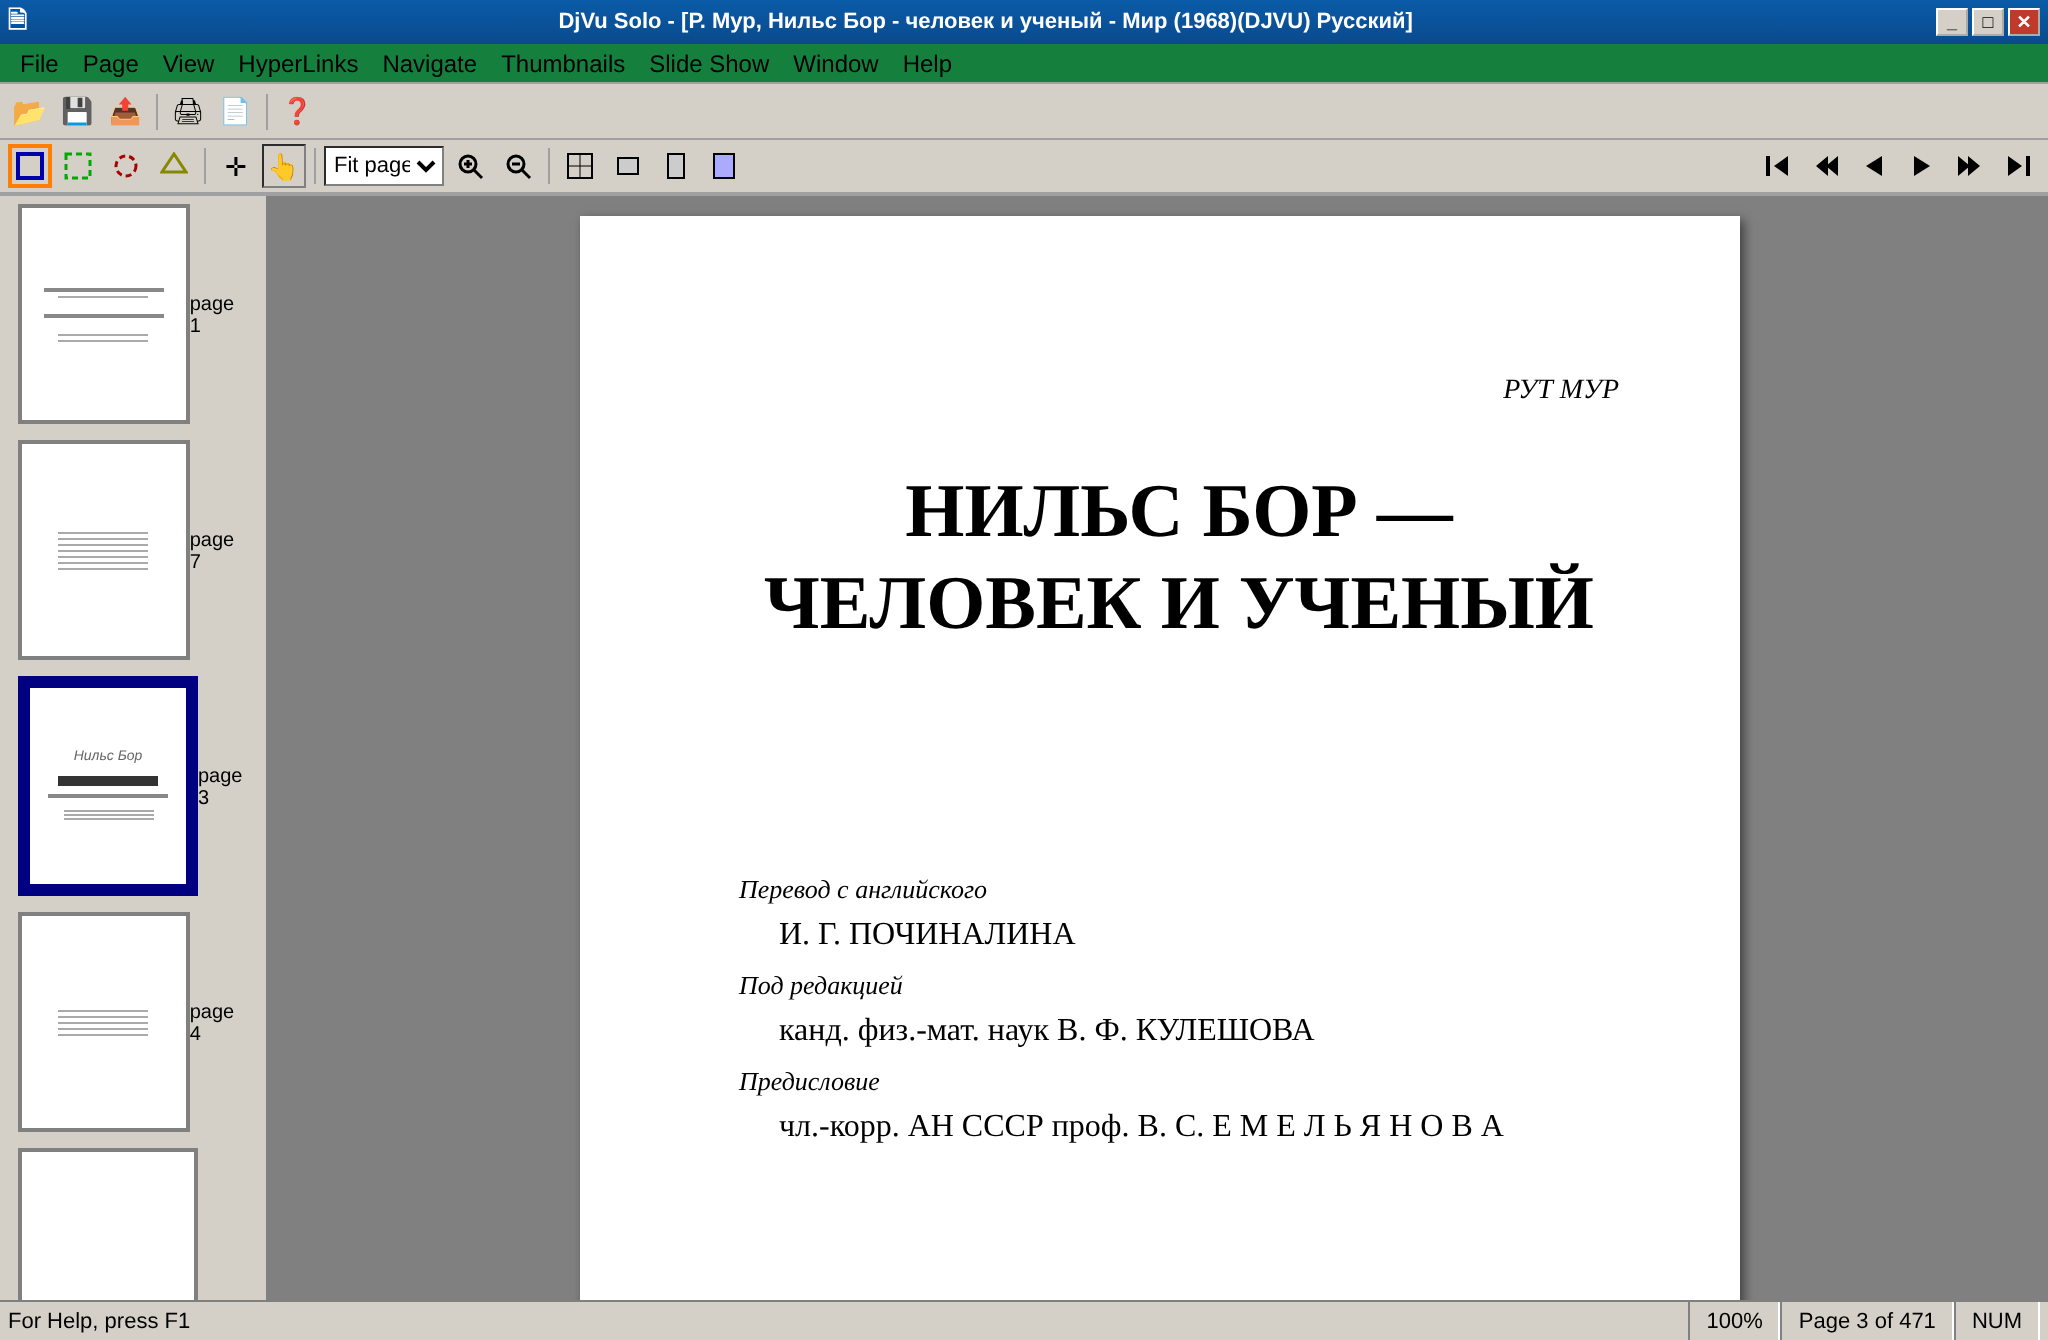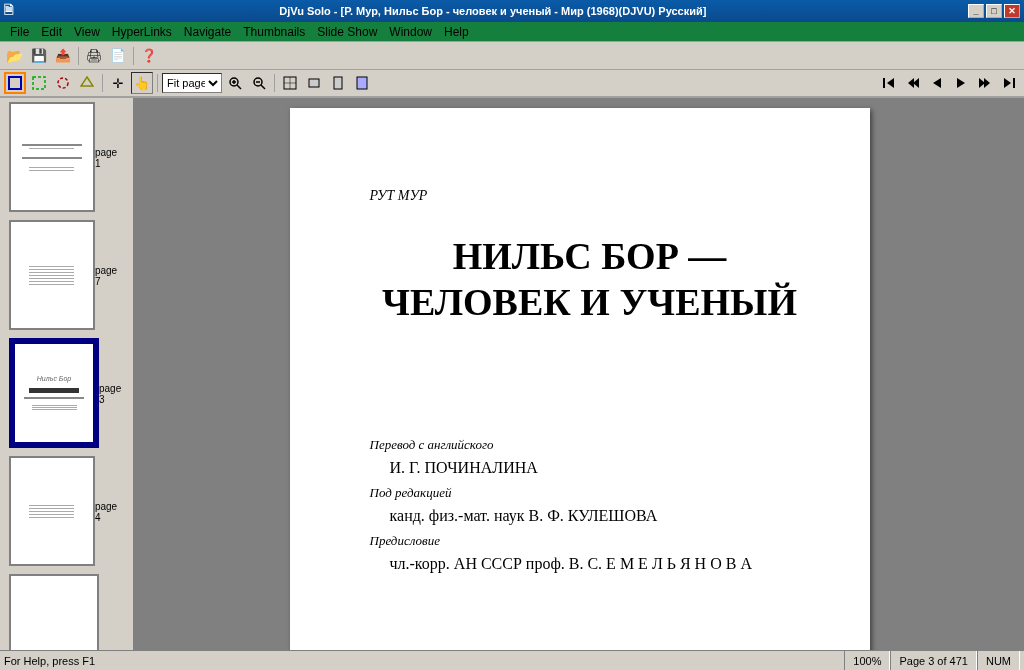--- a/index.html
+++ b/index.html
@@ -163,20 +163,21 @@
       box-shadow: 2px 2px 5px rgba(0,0,0,0.5);
       display: flex;
       flex-direction: column;
       gap: 0;
     }
     .page-author {
       font-family: Times New Roman, serif;
       font-size: 14px;
       font-style: italic;
       margin-bottom: 30px;
+      text-align: right;
     }
     .page-title-main {
       font-family: Times New Roman, serif;
       font-size: 38px;
       font-weight: bold;
       line-height: 1.2;
       text-align: center;
       margin-bottom: 92px;
     }
     .page-meta {
@@ -258,21 +259,21 @@
   <div class="title-text">DjVu Solo - [Р. Мур, Нильс Бор - человек и ученый - Мир (1968)(DJVU) Русский]</div>
   <div class="win-controls">
     <div class="win-btn">_</div>
     <div class="win-btn">□</div>
     <div class="win-btn close">✕</div>
   </div>
 </div>
 
 <div id="menu-bar">
   <span class="menu-item">File</span>
-  <span class="menu-item">Edit</span>
+  <span class="menu-item">Page</span>
   <span class="menu-item">View</span>
   <span class="menu-item">HyperLinks</span>
   <span class="menu-item">Navigate</span>
   <span class="menu-item">Thumbnails</span>
   <span class="menu-item">Slide Show</span>
   <span class="menu-item">Window</span>
   <span class="menu-item">Help</span>
 </div>
 
 <div id="toolbar1">

